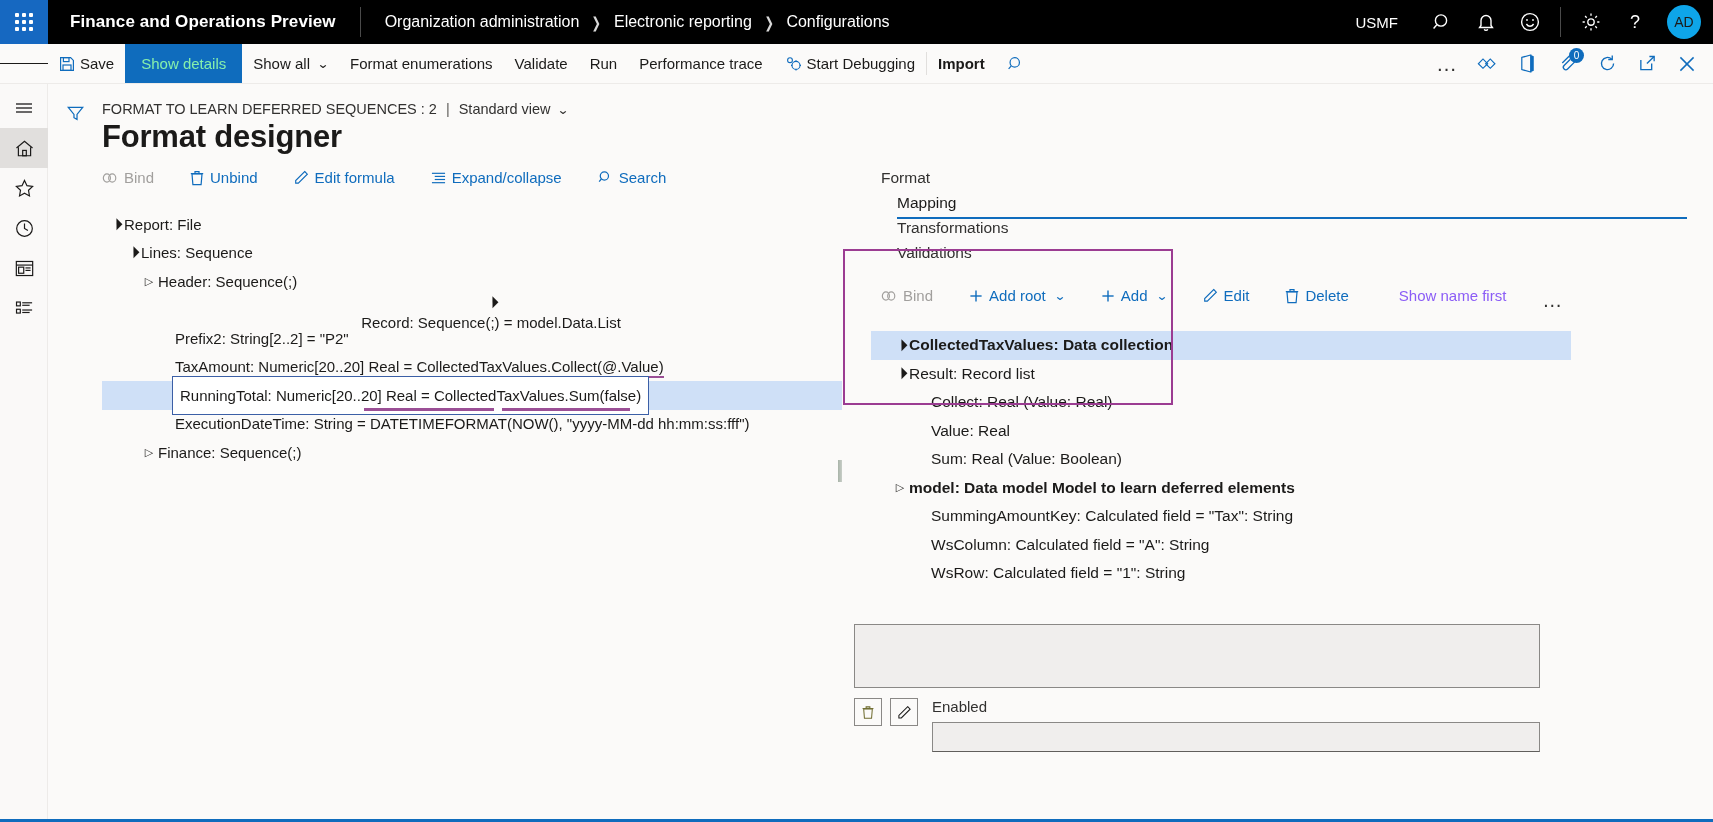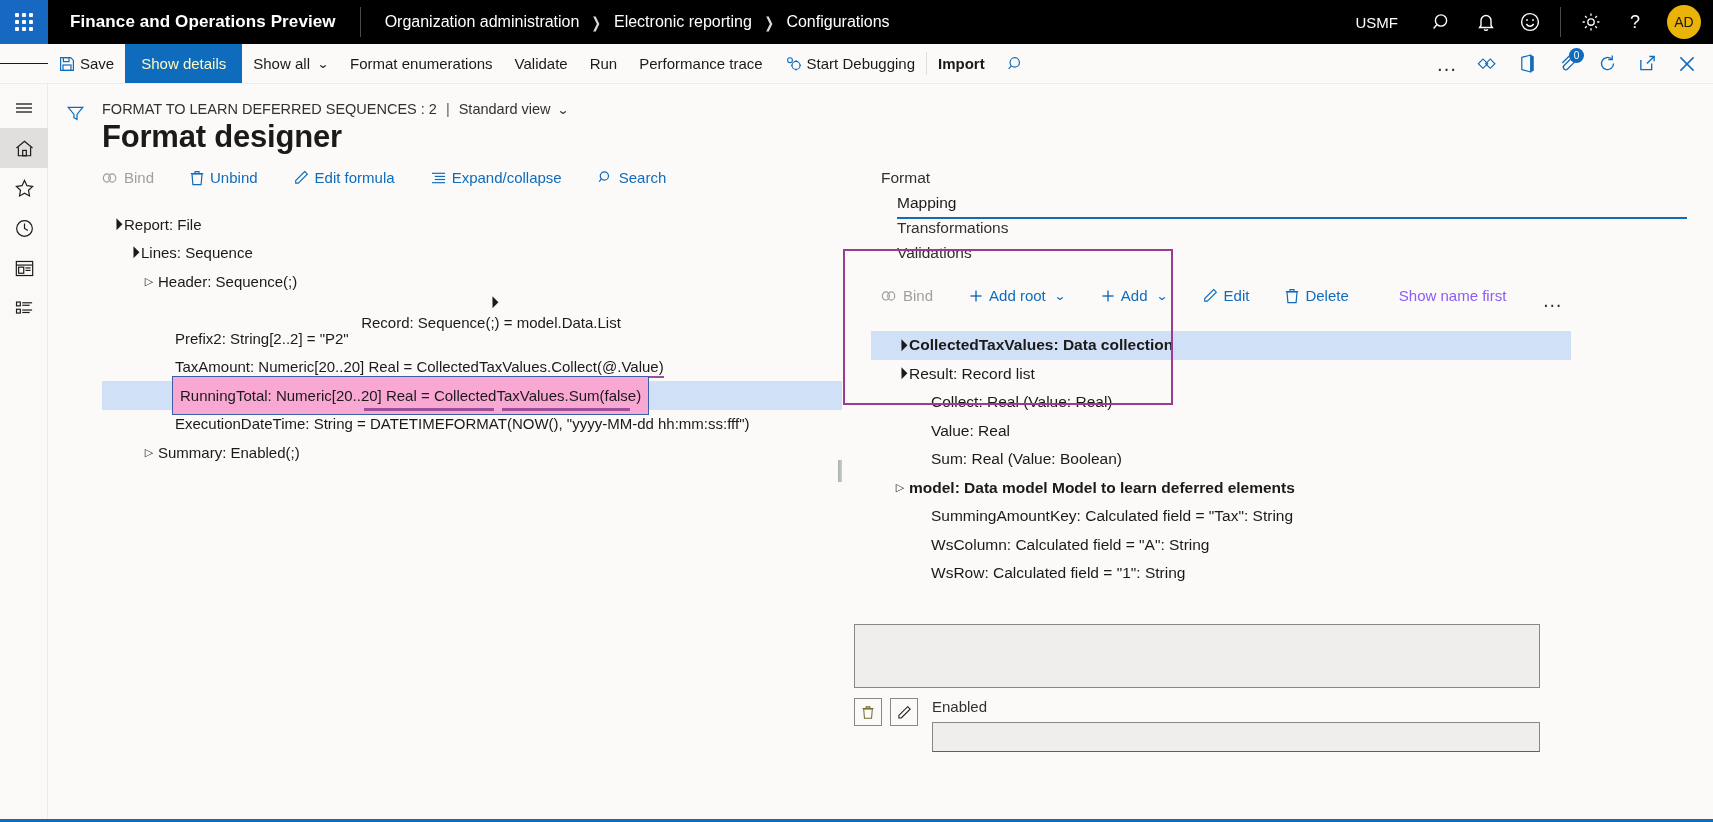--- a/index.html
+++ b/index.html
@@ -37,39 +37,39 @@
   .topbar-right {
     margin-left:auto; display:flex; align-items:center; gap:0; padding-right:12px; height:44px;
   }
   .company { font-size:15px; padding:0 22px 0 10px; white-space:nowrap; }
   .ticon {
     width:44px; height:44px; display:flex; align-items:center; justify-content:center;
     cursor:pointer;
   }
   .ticon svg { display:block; }
   .avatar {
-    width:34px; height:34px; border-radius:50%; background:#eab308; color:#1b1a19;
+    width:34px; height:34px; border-radius:50%; background:#0ea5e9; color:#1b1a19;
     display:flex; align-items:center; justify-content:center; font-size:14px; margin-left:10px;
     cursor:pointer;
   }
   
   .cmdbar {
     height:40px; background:#fbfaf9; display:flex; align-items:stretch;
     border-bottom:1px solid #edebe9; position:relative;
   }
   .hamburger {
     width:48px; flex:0 0 48px; display:flex; align-items:center; justify-content:center; cursor:pointer;
   }
   .hamburger span { display:block; width:20px; height:1.6px; background:#1b1a19; margin:2.6px 0; }
   .cmd-sep { width:1px; background:#e1dfdd; margin:8px 0; }
   .cmd-item {
     display:flex; align-items:center; gap:5px; padding:0 11px; font-size:15px;
     color:#1b1a19; cursor:pointer; white-space:nowrap;
   }
-  .cmd-item.primary { background:#0f6cbd; color:#fef9c3; padding:0 16px; font-weight:400; }
+  .cmd-item.primary { background:#0f6cbd; color:#86efac; padding:0 16px; font-weight:400; }
   .cmd-item.bold { font-weight:bold; }
   .cmd-icons { margin-left:auto; display:flex; align-items:center; padding-right:6px; }
   .cmd-icon { width:40px; height:40px; display:flex; align-items:center; justify-content:center; cursor:pointer; }
   .chevdown { display:inline-block; font-size:12px; transform:scaleX(1.25); margin-left:3px; }
   
   .shell { display:flex; height:738px; }
   .railbar {
     width:48px; flex:0 0 48px; background:#faf9f8; border-right:1px solid #edebe9;
     padding-top:4px;
   }
@@ -101,21 +101,21 @@
   .trow {
     height:28.5px; display:flex; align-items:center; padding-left:4px; white-space:nowrap;
     position:relative;
   }
   .trow.sel { background:#cfe0f7; }
   .tw { display:inline-block; width:18px; flex:0 0 18px; text-align:center; color:#1b1a19; font-size:10px; }
   .tw.open::before { content:"\25E2"; display:inline-block; transform:rotate(-45deg) translate(1px,0); font-size:11px; }
   .tw.closed::before { content:"\25B7"; font-size:11px; }
   .tlabel { position:relative; }
   .tlabel.boxed {
-    border:1px solid #3b5fa6; padding:10px 7px; margin-left:-3px; background:#f9a8d4;
+    border:1px solid #3b5fa6; padding:10px 7px; margin-left:-3px; background:#ffffff;
   }
   .uline { border-bottom:2.5px solid #9b4f96; padding-bottom:1px; }
   
   .tabs { display:flex; gap:0; font-size:15.5px;flex-direction:column; }
   .tab { padding:0 16px 7px; cursor:pointer; color:#323130; position:relative; }
   .tab:first-child { padding-left:0; }
   .tab.active { font-weight:400; color:#1b1a19; }
   .tab.active::after {
     content:""; position:absolute; left:16px; right:16px; bottom:0; height:2.5px; background:#0f6cbd;
   }
@@ -442,21 +442,21 @@
                 <span class="tlabel boxed">RunningTotal: Numeric[20..20] Real = CollectedTaxValues.Sum(false)</span>
                 <div style="position: absolute; left: 262px; top: 27px; width: 130px; height: 2.5px; background: rgb(155, 79, 150);"></div>
                 <div style="position: absolute; left: 400px; top: 27px; width: 128px; height: 2.5px; background: rgb(155, 79, 150);"></div>
               </div>
               <div class="trow" style="padding-left: 55px;">
                 <span class="tw"></span>
                 <span class="tlabel">ExecutionDateTime: String = DATETIMEFORMAT(NOW(), "yyyy-MM-dd hh:mm:ss:fff")</span>
               </div>
               <div class="trow" style="padding-left: 38px;">
                 <span class="tw closed"></span>
-                <span class="tlabel">Summary: Enabled(;)</span>
+                <span class="tlabel">Finance: Sequence(;)</span>
               </div>
             </div>
         </div>
 
         <div class="rightpane">
           <div class="tabs" id="mapping-tabs">
               <div class="tab">Format</div>
               <div class="tab active">Mapping</div>
               <div class="tab">Transformations</div>
               <div class="tab">Validations</div>

